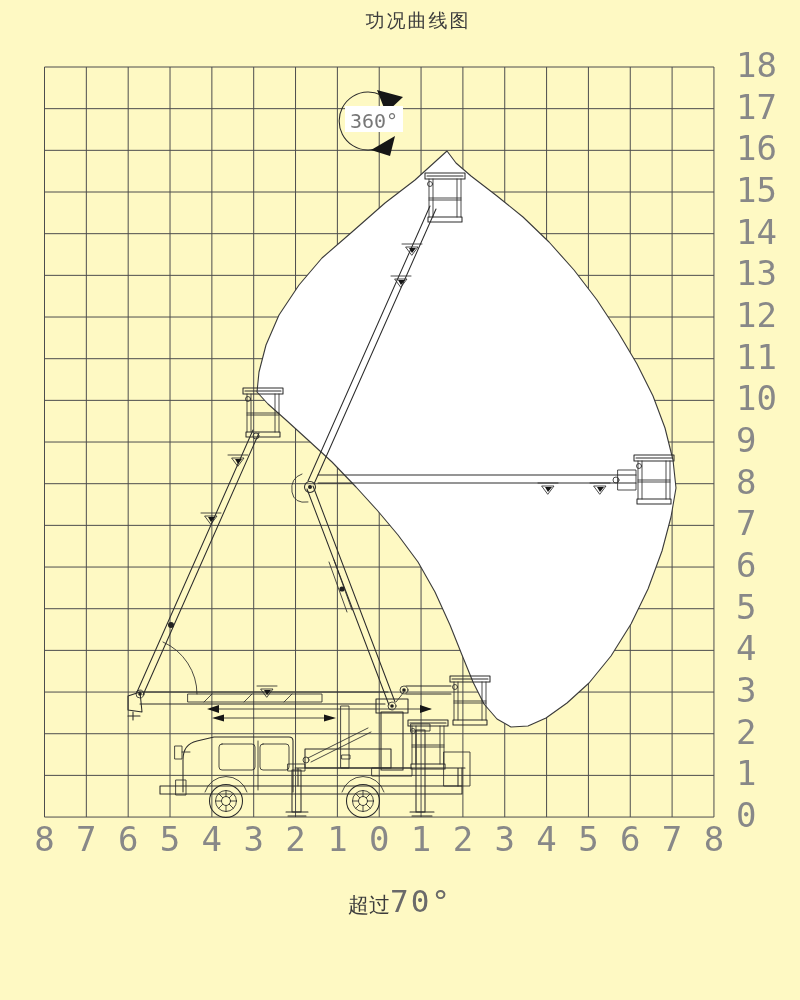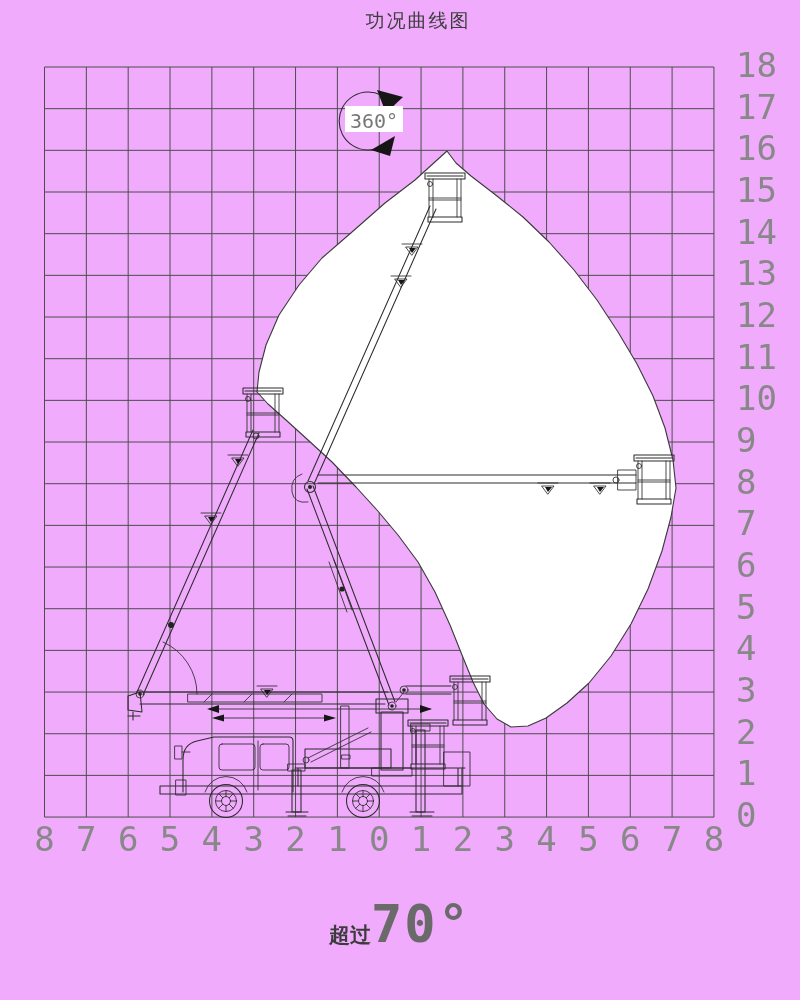--- a/index.html
+++ b/index.html
@@ -1,35 +1,35 @@
 <!DOCTYPE html>
 <html><head>
 <meta charset="utf-8">
 <style>
   html,body{margin:0;padding:0;background:#fff;}
-  .page{position:relative;width:800px;height:1000px;background:#f0abfc;overflow:hidden;
+  .page{position:relative;width:800px;height:1000px;background:#fef9c3;overflow:hidden;
         font-family:"DejaVu Sans",sans-serif;}
   .title{position:absolute;top:8px;left:0;width:800px;text-align:center;
          padding-left:36px;box-sizing:border-box;font-size:19px;letter-spacing:2px;
          color:#3d3d3d;}
   svg{position:absolute;top:0;left:0;}
   .ln{fill:none;stroke:#2c2c2c;stroke-width:1.05;stroke-linejoin:round;stroke-linecap:round;}
   .thin{stroke-width:0.85;}
   .grid{fill:none;stroke:#4d4d4d;stroke-width:1;}
   .env{fill:#ffffff;stroke:#3a3a3a;stroke-width:1.1;stroke-linejoin:round;}
   .blk{fill:#161616;stroke:none;}
   .dot{fill:#222;stroke:none;}
   text.tick{font-family:"DejaVu Sans Mono",monospace;font-size:34px;fill:#888;}
   .xt text{text-anchor:middle;}
   .yt text{text-anchor:start;}
   .deg{font-family:"DejaVu Sans Mono",monospace;font-size:20px;fill:#777;}
   .warn{position:absolute;top:884px;left:0;width:800px;text-align:center;color:#3c3c3c;}
   .warn .l1{font-size:21px;padding-left:60px;}
-  .warn .l2{font-size:21px;margin-top:14px;display:flex;align-items:baseline;justify-content:center;font-weight:bold;}
-  .warn .big{font-family:"DejaVu Sans Mono",monospace;font-size:52px;color:#6a6a6a;
+  .warn .l2{font-size:21px;margin-top:2px;display:flex;align-items:baseline;justify-content:center;}
+  .warn .big{font-family:"DejaVu Sans Mono",monospace;font-size:31px;color:#6a6a6a;
              line-height:1;letter-spacing:2px;}
 </style>
 </head>
 <body>
 
 <div class="page">
 
   <div class="title">功况曲线图</div>
 
   <svg width="800" height="872" viewBox="0 0 800 872">

